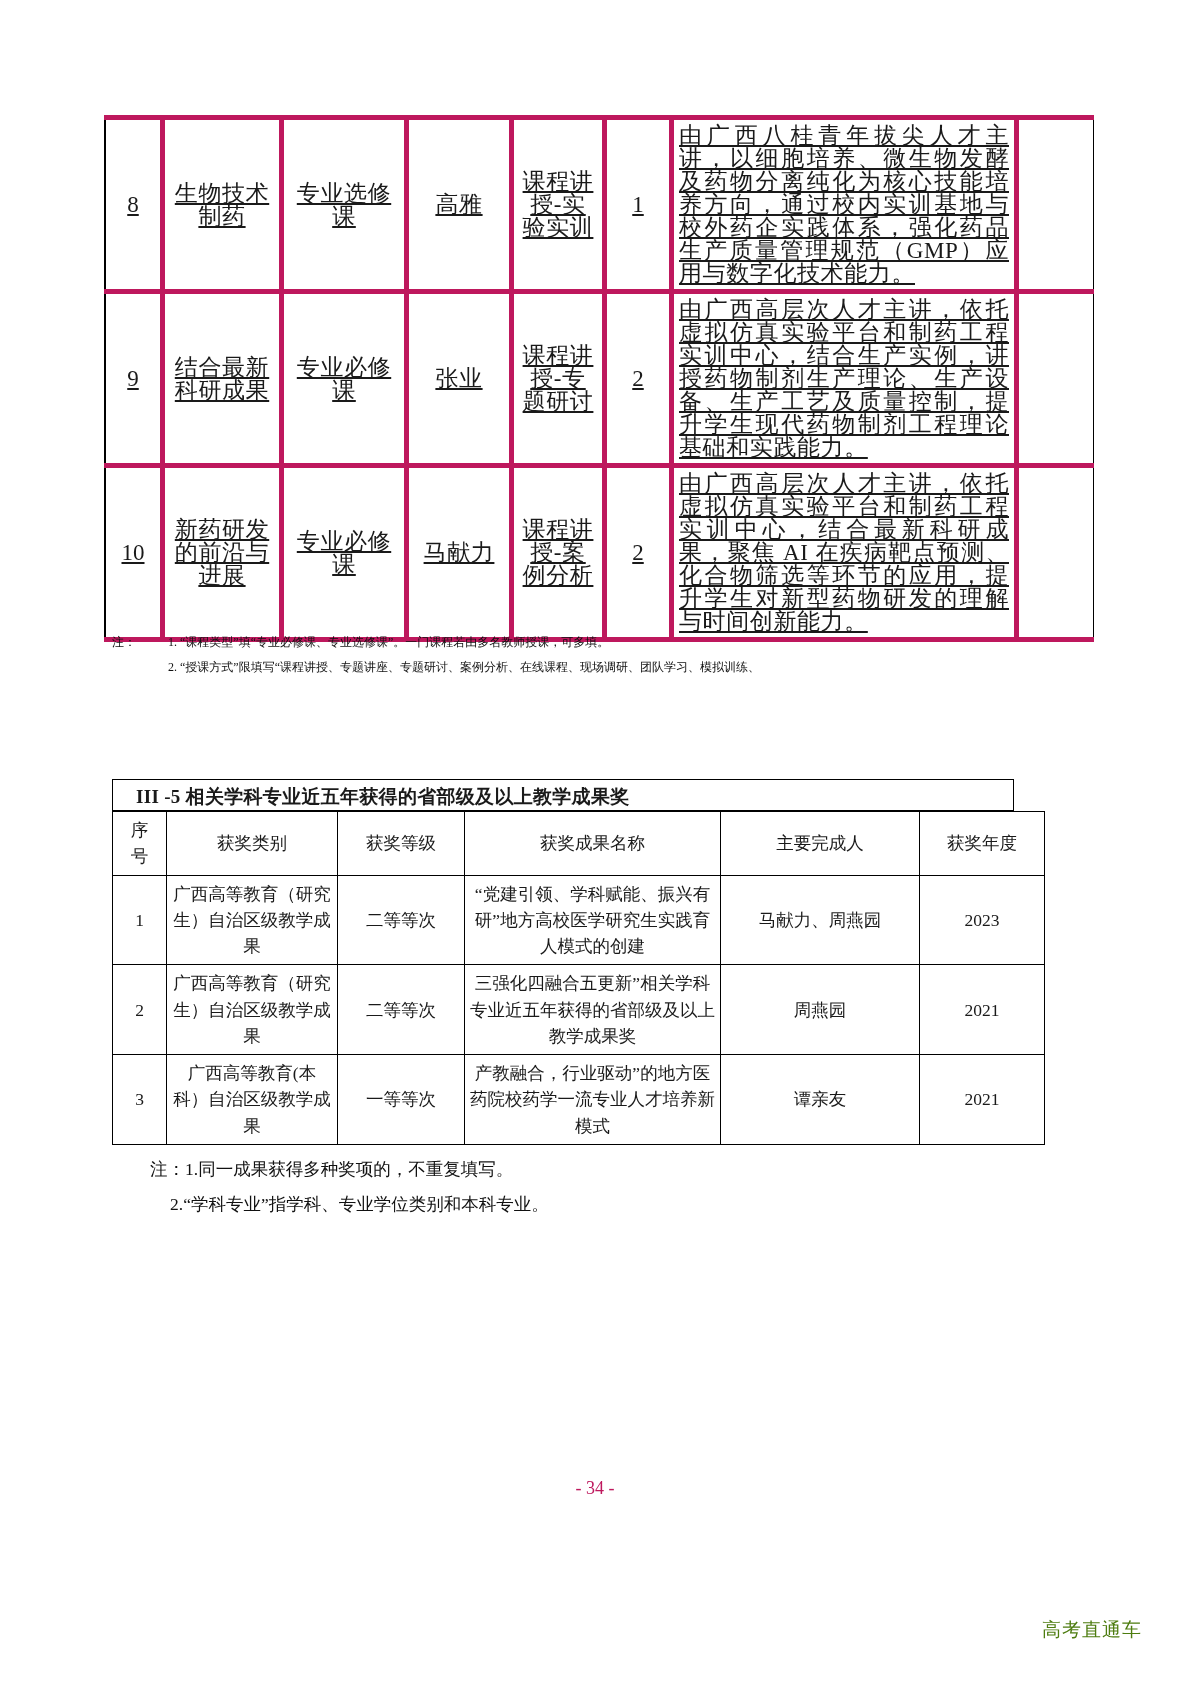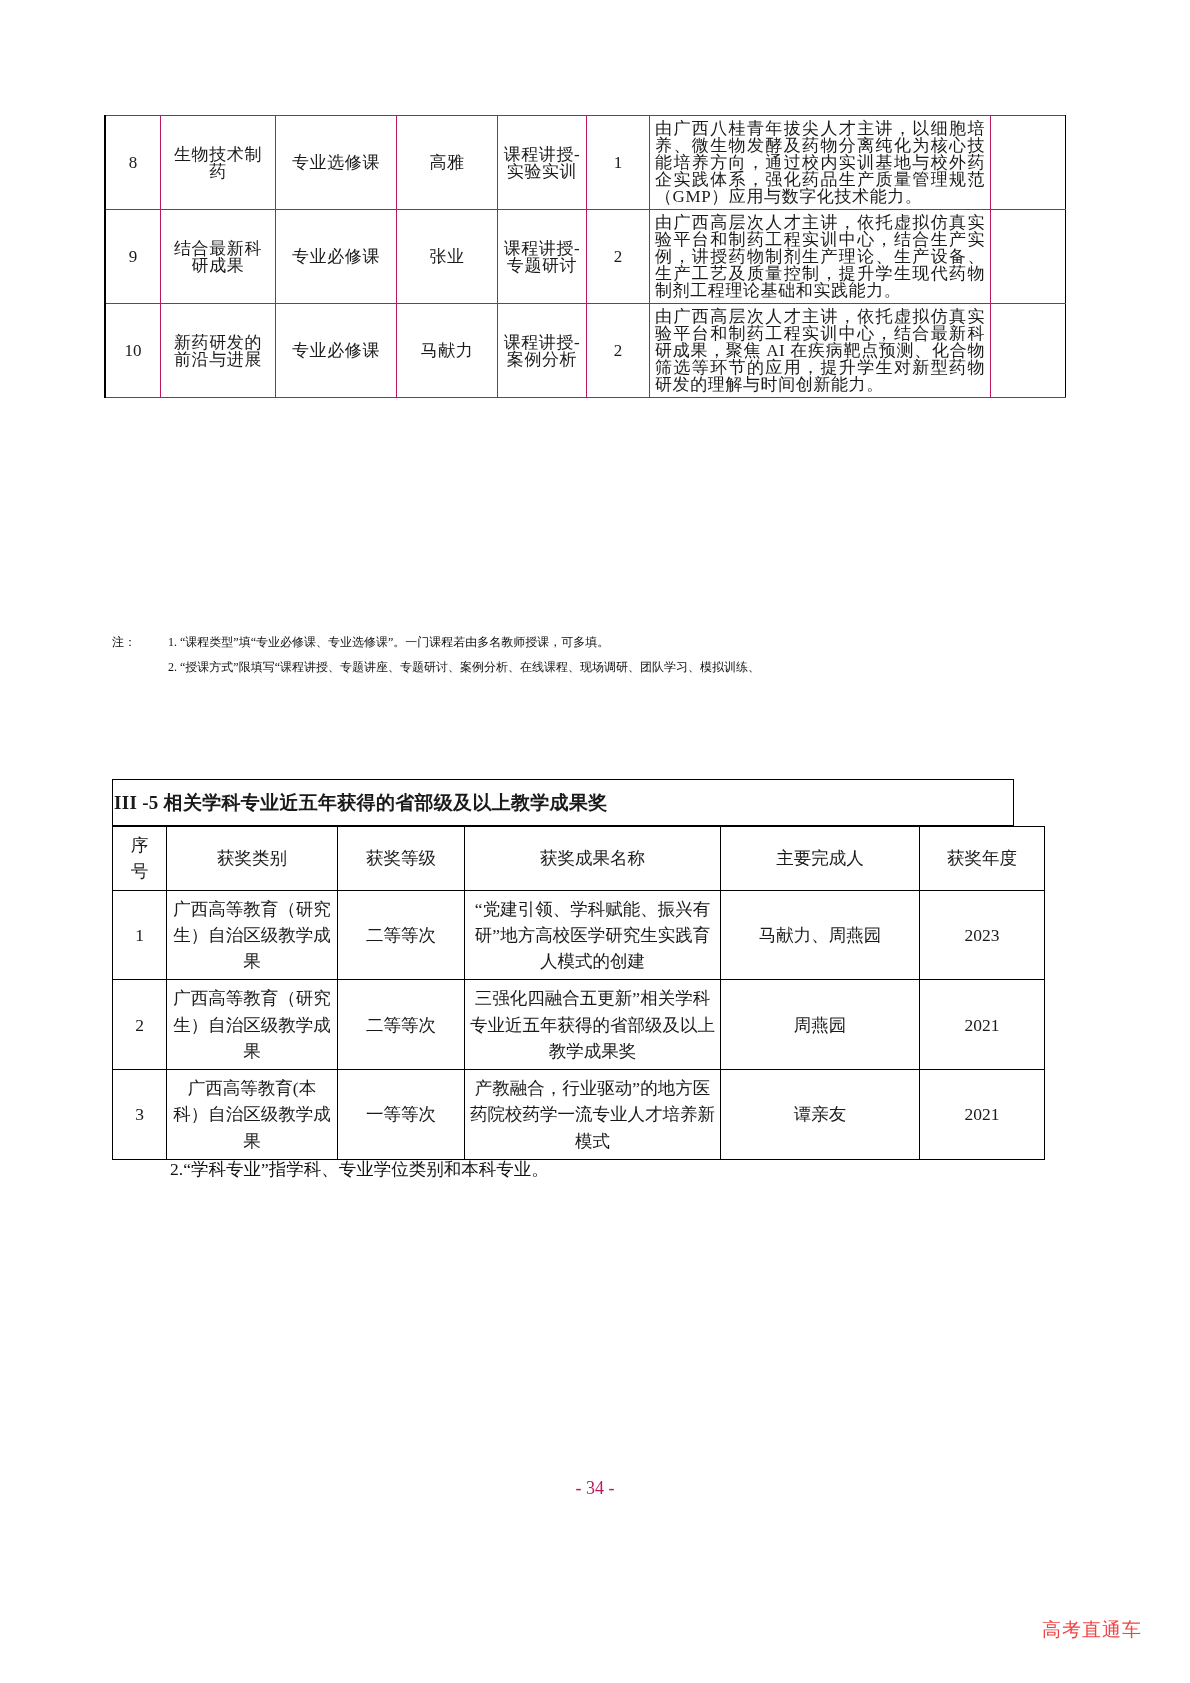--- a/index.html
+++ b/index.html
@@ -19,25 +19,26 @@
 
   
   .course-table{
     position:absolute;
     left:104px; top:115px;
     width:822px;
     border-collapse:collapse;
     table-layout:fixed;
   }
   .course-table td{
-    border:1px solid #be185d;
+    border:5px solid #be185d;
     vertical-align:middle;
     padding:4px 5px;
-    font-size:17px;
+    font-size:23px;
     line-height:1.0;
+    text-decoration:underline;
   }
   .course-table .outer-l{border-left:2.5px solid #000;}
   .course-table .outer-r{border-right:1.6px solid #000;}
   .c-no{width:44px;text-align:center;font-family:"Liberation Serif",serif;font-size:18px;}
   .c-name{width:104px;text-align:center;}
   .c-type{width:110px;text-align:center;}
   .c-teacher{width:90px;text-align:center;}
   .c-method{width:78px;text-align:center;}
   .c-hours{width:52px;text-align:center;font-family:"Liberation Serif",serif;font-size:18px;}
   .c-desc{width:330px;text-align:justify;text-align-last:left;line-height:1.58;font-size:17.5px;}
@@ -59,24 +60,24 @@
 
   
   .award-wrap{
     position:absolute;
     left:112px; top:779px;
     width:902px;
   }
   .award-title-box{
     border:1.6px solid #000;
     border-bottom:1px solid #000;
-    height:47px;
+    height:32px;
     display:flex;
-    align-items:center;
-    padding-left:1px;
+    align-items:flex-end;
+    padding-left:23px;
     box-sizing:border-box;
   }
   .award-title{
     font-weight:bold;
     font-size:19px;
     letter-spacing:0.3px;
     font-family:"Liberation Serif","DejaVu Serif",serif;
   }
   .award-table{
     width:100%;
@@ -121,21 +122,21 @@
     top:1478px;
     text-align:center;
     font-size:18px;
     font-family:"Liberation Serif",serif;
     color:#be185d;
   }
   .watermark{
     position:absolute;
     right:48px; bottom:40px;
     font-size:19px;
-    color:#ef4444;
+    color:#4d7c0f;
     letter-spacing:1px;
     font-family:"Liberation Sans","DejaVu Sans",sans-serif;
   }
 </style>
 </head>
 <body>
 
 <div class="page">
 
   <table class="course-table">
@@ -221,19 +222,20 @@
           <td class="aw-level">一等等次</td>
           <td class="aw-name">产教融合，行业驱动”的地方医药院校药学一流专业人才培养新模式</td>
           <td class="aw-person">谭亲友</td>
           <td class="aw-year">2021</td>
         </tr>
       </tbody>
     </table>
   </div>
 
   <div class="notes-2">
+    <div class="n2row">注：1.同一成果获得多种奖项的，不重复填写。</div>
     <div class="n2row n2indent">2.“学科专业”指学科、专业学位类别和本科专业。</div>
   </div>
 
   <div class="page-num">- 34 -</div>
   <div class="watermark">高考直通车</div>
 
 </div>
 
 </body></html>

